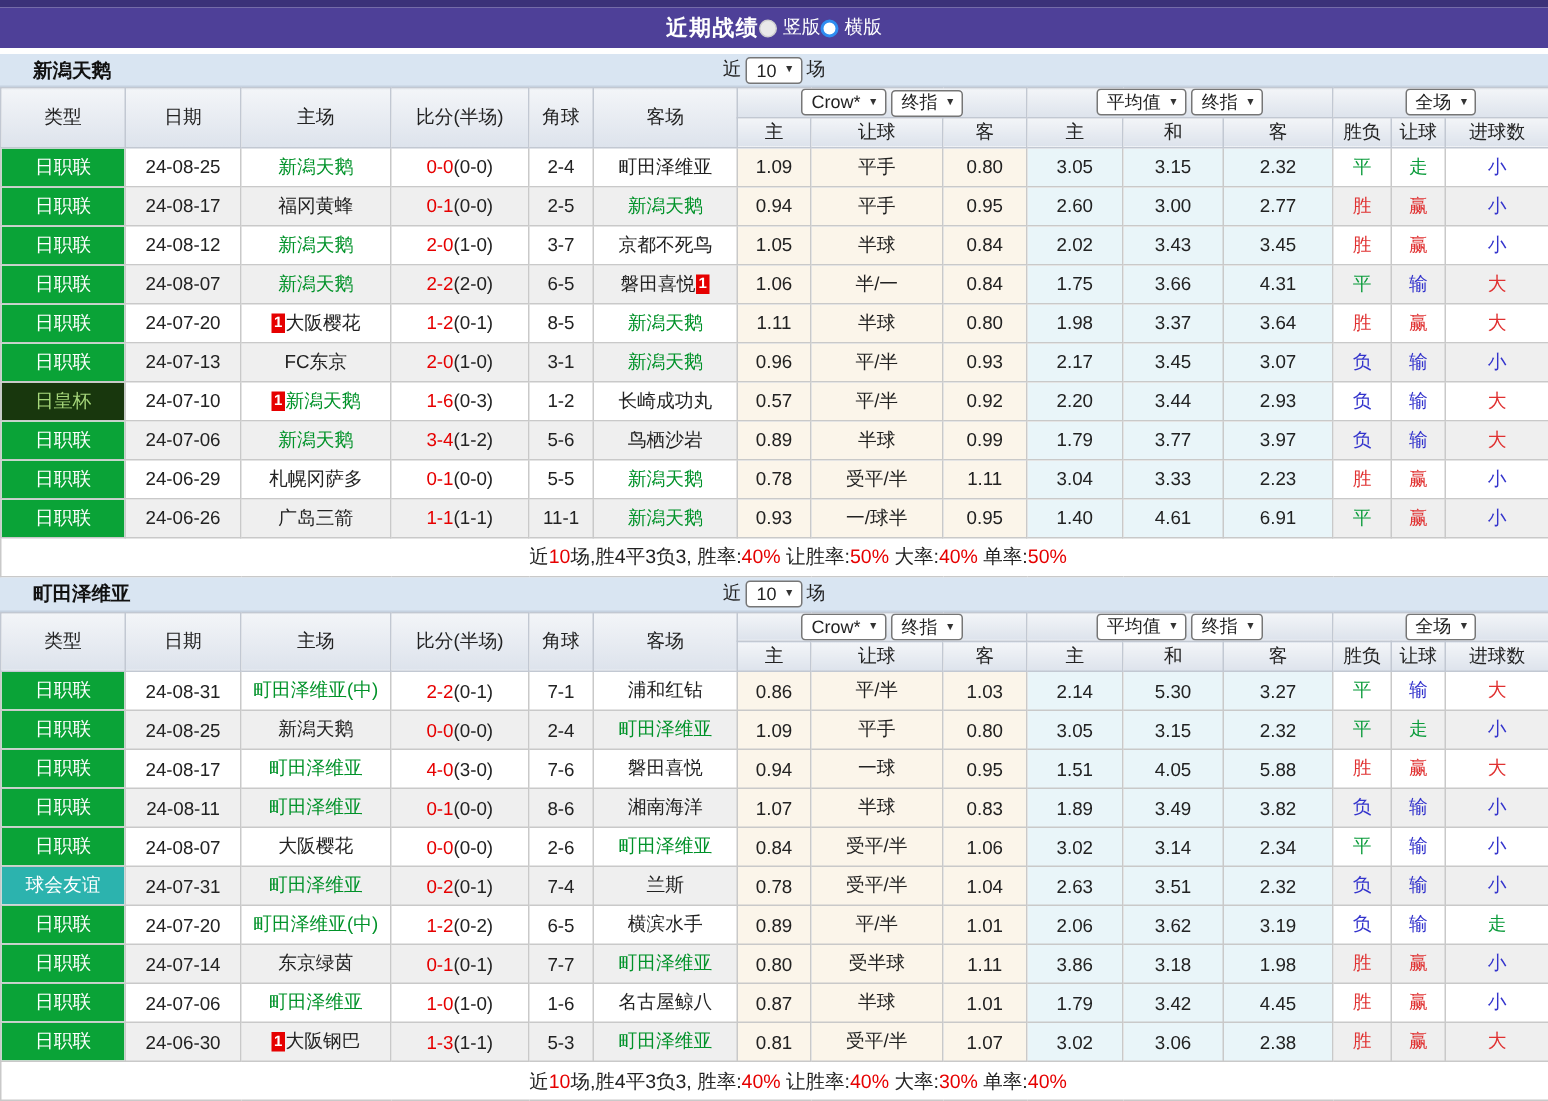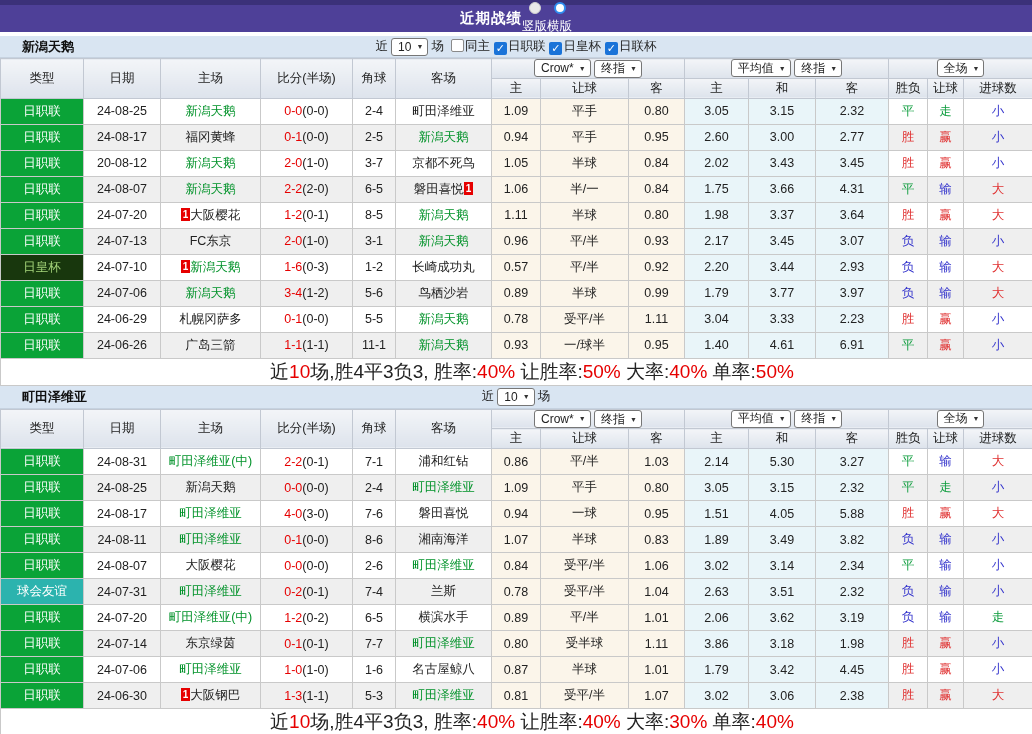--- a/index.html
+++ b/index.html
@@ -3,21 +3,21 @@
 <meta charset="utf-8">
 <style>
   * { box-sizing: border-box; margin: 0; padding: 0; }
   html,body { width:1032px; background:#fff; }
   body { font-family:"Liberation Sans","DejaVu Sans",sans-serif; font-size:12.5px; color:#222; }
 
   
   .topstrip { height:5px; background:#3b3179; }
   .titlebar { height:27px; background:#4e4098; display:flex; align-items:center; justify-content:center; color:#fff; }
   .titlebar .ttl { font-weight:bold; font-size:14.5px; letter-spacing:1px; }
-  .radio-wrap { display:flex; align-items:center; gap:4px; font-size:12.5px;flex-direction:column; }
+  .radio-wrap { display:flex; align-items:center; gap:4px; font-size:12.5px; }
   .radio { width:12px; height:12px; border-radius:50%; display:inline-block; }
   .radio.off { background:#e9e9e9; border:1px solid #cfcfcf; }
   .radio.on  { background:#fff; border:2px solid #2f8df0; }
 
   .gap4 { height:4px; background:#fff; }
 
   
   .section-bar { position:relative; height:22px; background:#d9e5f2; display:flex; align-items:center; justify-content:center; border-bottom:1px solid #c6d2e0; }
   .section-bar .team { position:absolute; left:22px; font-weight:bold; font-size:13px; color:#111; }
   .controls { display:flex; align-items:center; gap:3px; font-size:12.5px; }
@@ -44,21 +44,21 @@
   .t-friendly { background:#2cb3ae; color:#fff; }
 
   .focus { color:#009229; }
   .score-main { color:#e60000; }
   .badge1 { display:inline-block; background:#e60000; color:#fff; font-size:10px; line-height:13px; padding:0 2px; vertical-align:1px; font-weight:bold; }
 
   .r-red   { color:#e03131; }
   .r-green { color:#0c9c3c; }
   .r-blue  { color:#3333cc; }
 
-  td.summary { height:26px; background:#fff; font-size:19px;padding-left:31px; }
+  td.summary { height:26px; background:#fff; font-size:13px;padding-left:31px; }
   .sumk { color:#222; } .sumr { color:#e60000; }
 </style>
 </head>
 <body>
 
 <div class="topstrip"></div>
 <div class="titlebar">
   <span class="ttl">近期战绩</span>
   <span class="radio-wrap">
     <span class="radio off"></span>
@@ -73,21 +73,20 @@
 
 <div class="section-bar">
   <span class="team">新潟天鹅</span>
   <div class="controls">
     <span>近</span>
     <span class="sel">
         <span>10</span>
         <span class="arr">▼</span>
       </span>
     <span>场</span>
-    <span id="checks-0"><span class="cbox off"></span><span>同主</span><span class="cbox on">✓</span><span>日职联</span><span class="cbox on">✓</span><span>日皇杯</span><span class="cbox on">✓</span><span>日联杯</span></span>
   </div>
 </div>
 
 <table>
   <colgroup>
     <col style="width:83px">
       <col style="width:77px">
       <col style="width:100px">
       <col style="width:92px">
       <col style="width:43px">
@@ -185,21 +184,21 @@
         <td class="avg">3.00</td>
         <td class="avg">2.77</td>
         <td><span class="r-red">胜</span></td>
         <td><span class="r-red">赢</span></td>
         <td><span class="r-blue">小</span></td>
       </tr>
       <tr>
         <td class="typec">
           <div class="typetag t-league">日职联</div>
         </td>
-        <td>20-08-12</td>
+        <td>24-08-12</td>
         <td><span class="focus">新潟天鹅</span></td>
         <td><span class="score-main">2-0</span><span>(1-0)</span></td>
         <td>3-7</td>
         <td><span>京都不死鸟</span></td>
         <td class="crow">1.05</td>
         <td class="crow">半球</td>
         <td class="crow">0.84</td>
         <td class="avg">2.02</td>
         <td class="avg">3.43</td>
         <td class="avg">3.45</td>

